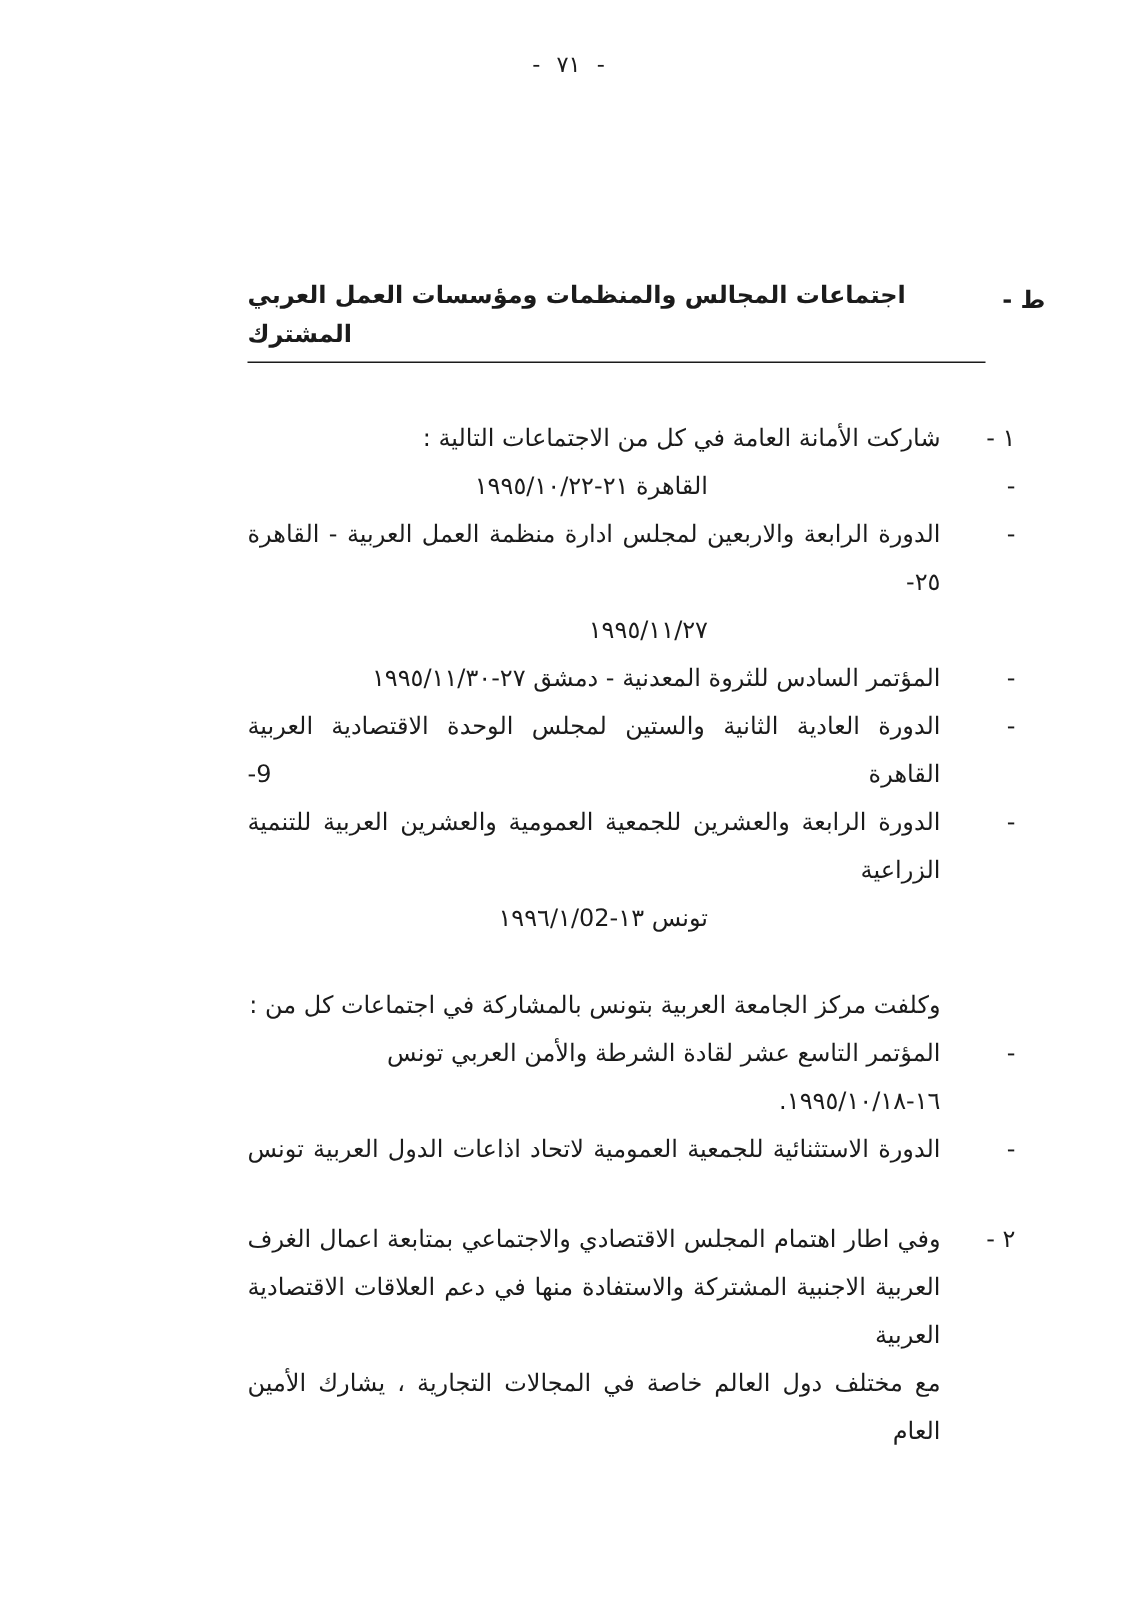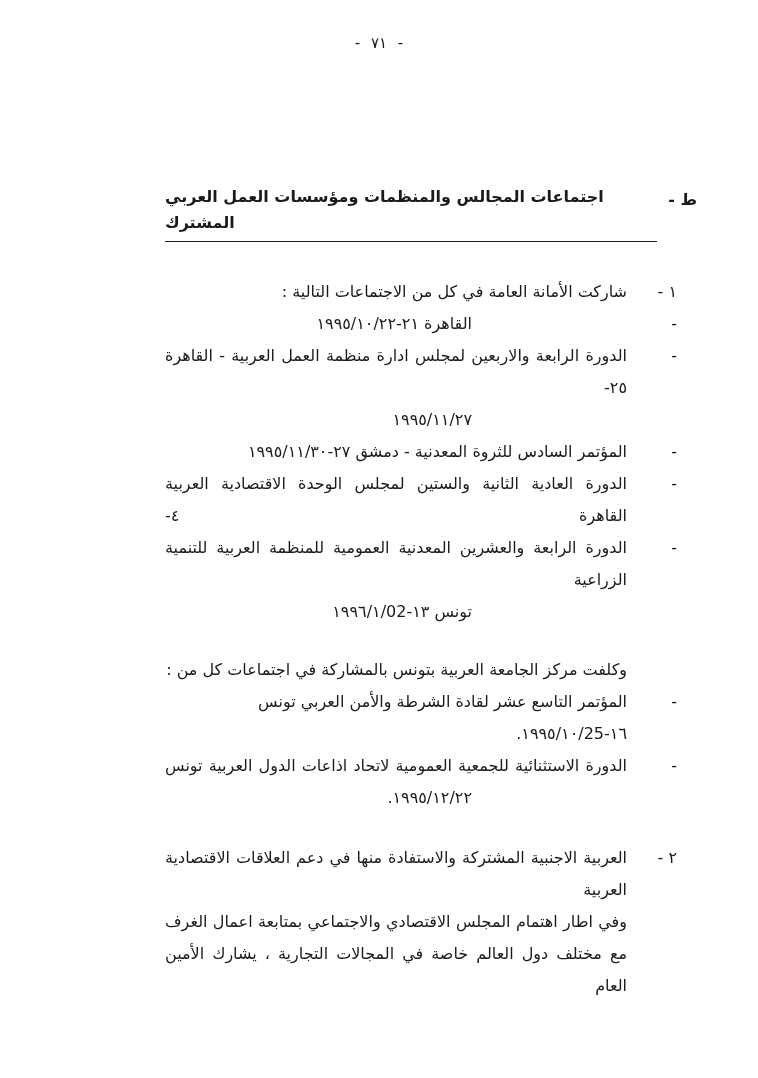--- a/index.html
+++ b/index.html
@@ -91,58 +91,57 @@
     <div class="row ind">
       <div class="m-col m-dash">-</div>
       <div class="t-col">
         <div class="l">المؤتمر السادس للثروة المعدنية - دمشق ٢٧-١٩٩٥/١١/٣٠</div>
       </div>
     </div>
 
     <div class="row ind">
       <div class="m-col m-dash">-</div>
       <div class="t-col">
-        <div class="l j">الدورة العادية الثانية والستين  لمجلس الوحدة الاقتصادية العربية القاهرة ٤-</div>
+        <div class="l j">الدورة العادية الثانية والستين  لمجلس الوحدة الاقتصادية العربية القاهرة 9-</div>
       </div>
     </div>
 
     <div class="row ind">
       <div class="m-col m-dash">-</div>
       <div class="t-col">
-        <div class="l j">الدورة الرابعة والعشرين المعدنية العمومية للمنظمة العربية للتنمية الزراعية</div>
+        <div class="l j">الدورة الرابعة والعشرين للجمعية العمومية والعشرين العربية للتنمية الزراعية</div>
         <div class="l d">تونس ١٣-١٩٩٦/١/02</div>
       </div>
     </div>
 
     <div class="row ind mt-note">
       <div class="m-col"></div>
       <div class="t-col">
           <div class="l">وكلفت مركز الجامعة العربية بتونس بالمشاركة في اجتماعات كل من :</div>
         </div>
     </div>
 
     <div class="row ind">
       <div class="m-col m-dash">-</div>
       <div class="t-col">
-        <div class="l">المؤتمر التاسع عشر لقادة الشرطة والأمن العربي تونس ١٦-١٩٩٥/١٠/25.</div>
+        <div class="l">المؤتمر التاسع عشر لقادة الشرطة والأمن العربي تونس ١٦-١٩٩٥/١٠/١٨.</div>
       </div>
     </div>
 
     <div class="row ind">
       <div class="m-col m-dash">-</div>
       <div class="t-col">
         <div class="l j">الدورة الاستثنائية للجمعية العمومية لاتحاد اذاعات الدول العربية تونس</div>
-        <div class="l d">١٩٩٥/١٢/٢٢.</div>
       </div>
     </div>
 
     <div class="row ind mt-item2">
       <div class="m-col">٢ -</div>
       <div class="t-col">
+        <div class="l j">وفي اطار اهتمام المجلس الاقتصادي والاجتماعي بمتابعة اعمال الغرف</div>
         <div class="l j">العربية الاجنبية المشتركة والاستفادة منها في دعم العلاقات الاقتصادية العربية</div>
-        <div class="l j">وفي اطار اهتمام المجلس الاقتصادي والاجتماعي بمتابعة اعمال الغرف</div>
         <div class="l j">مع مختلف دول العالم خاصة في المجالات التجارية ، يشارك الأمين العام</div>
 
       </div>
     </div>
 
   </div>
 </div>
 
 </body></html>

